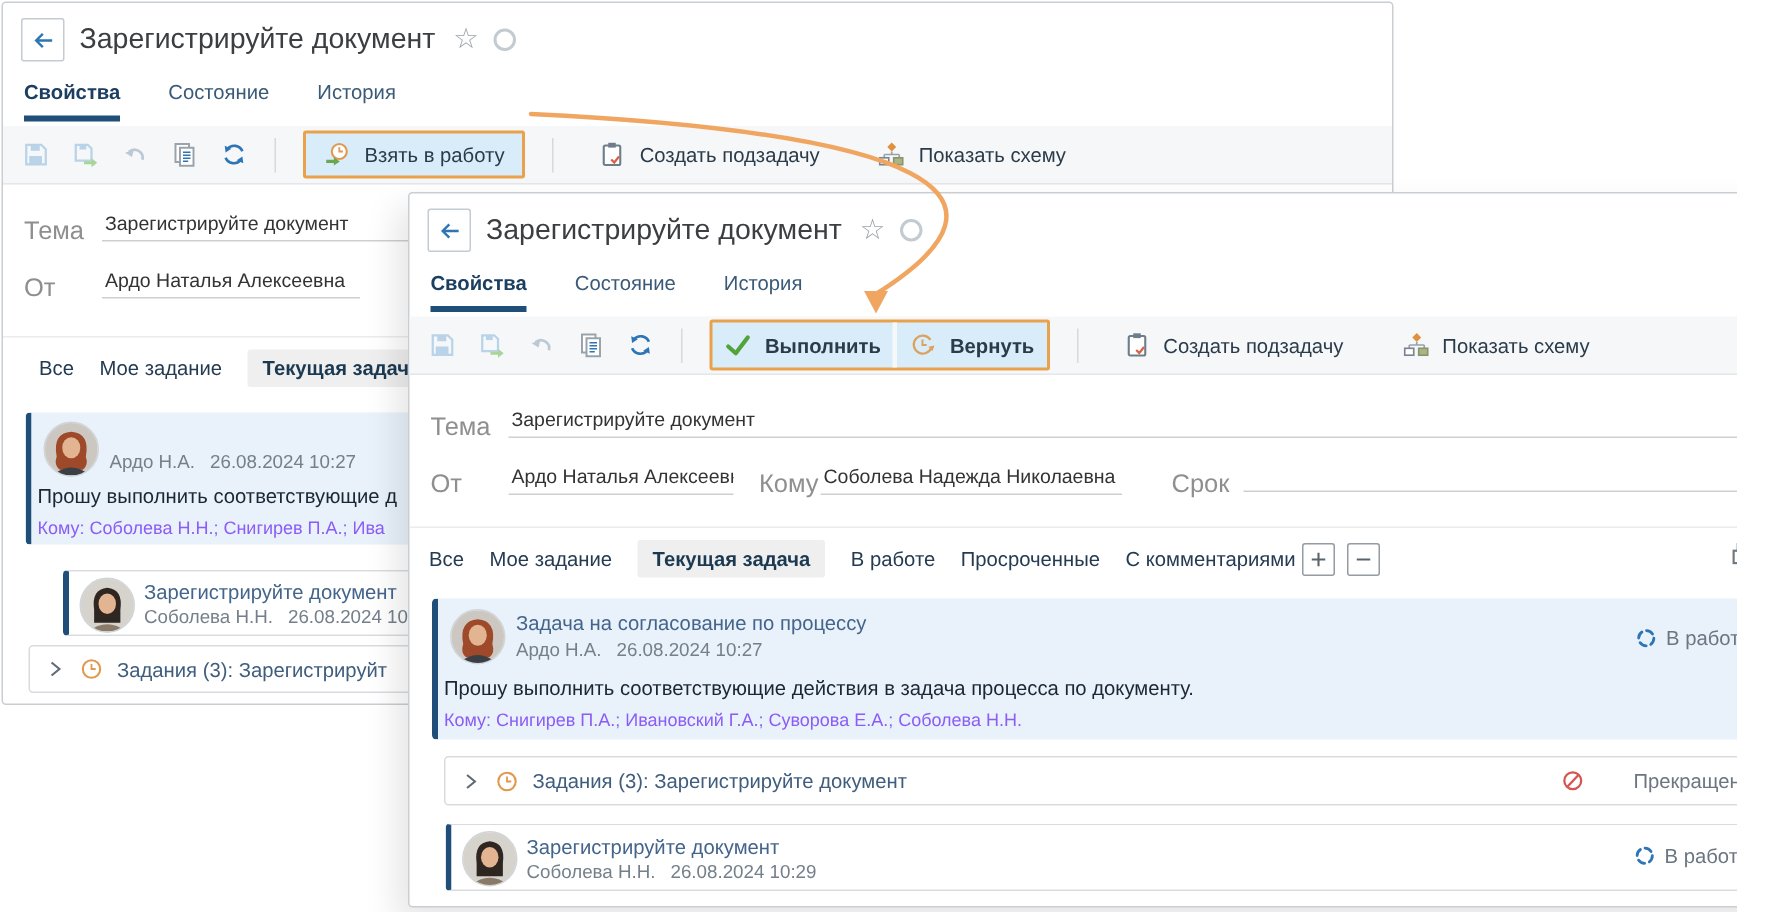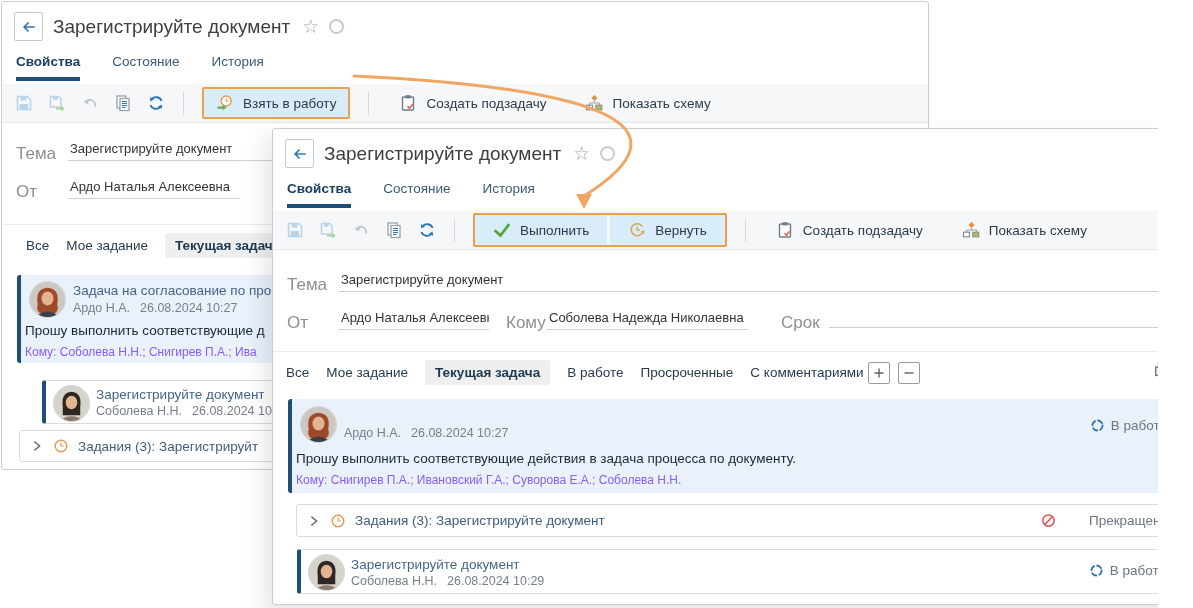--- a/index.html
+++ b/index.html
@@ -25,21 +25,21 @@
   
   .toolbar{position:absolute;left:0;right:0;top:82px;height:39px;background:#f5f7f9;
            border-bottom:1px solid #e3e7ea;display:flex;align-items:center;padding-left:13px;
            gap:15px;box-sizing:border-box;}
   .tb-ico{width:18px;height:18px;flex:0 0 auto;display:block;}
   .tb-sep{width:1px;height:23px;background:#d5dadd;margin:0 3px;}
   .tb-btn{display:flex;align-items:center;gap:9px;padding:5px 12px;font-size:13.5px;color:#2b3b49;
           white-space:nowrap;cursor:pointer;}
   .tb-btn.hl{background:#d9ecf9;border:2px solid #e9a24b;border-radius:2px;}
   .hl-group{display:flex;border:2px solid #e9a24b;border-radius:2px;background:#d9ecf9;align-items:stretch;}
-  .hl-group .tb-btn{border:none;padding:6px 18px;}
+  .hl-group .tb-btn{border:none;padding:6px 8px;font-weight:bold;}
   .hl-group .gap{width:3px;background:#f5f7f9;}
 
   
   .f-label{position:absolute;font-size:17px;color:#8f8f8f;white-space:nowrap;}
   .f-field{position:absolute;font-size:13px;color:#333;border-bottom:1px solid #cfcfcf;
            padding:0 2px 4px 2px;white-space:nowrap;overflow:hidden;box-sizing:border-box;}
 
   .sect-divider{position:absolute;left:0;right:0;height:1px;background:#ececec;}
 
   
@@ -164,21 +164,20 @@
 
     <div class="card blue" style="left:15px;top:273px;width:896px;height:88px">
       <div class="avatar" style="left:8px;top:6px">
         <svg width="35" height="35" viewBox="0 0 36 36">
           <rect width="36" height="36" fill="#cdc7c2"></rect>
           <path d="M8 23 Q5 7 18 6 Q31 7 28 23 Q30 29 26 32 L10 32 Q6 29 8 23" fill="#9e4a2a"></path>
           <ellipse cx="18" cy="17" rx="6.2" ry="7.2" fill="#e3b491"></ellipse>
           <path d="M5 36 Q18 25 31 36 Z" fill="#3a3f45"></path>
         </svg>
       </div>
-      <div class="it-title" style="left:52px;top:8px">Задача на согласование по про</div>
       <div class="it-meta" style="left:52px;top:26px">
         <span>Ардо Н.А.</span>
         <span>26.08.2024 10:27</span>
       </div>
       <div class="it-body" style="left:4px;top:48px">Прошу выполнить соответствующие д</div>
       <div class="it-komu" style="left:4px;top:70px">Кому: Соболева Н.Н.; Снигирев П.А.; Ива</div>
     </div>
 
     <div class="card white" style="left:40px;top:378px;width:871px;height:44px">
       <div class="avatar" style="left:7px;top:4px">
@@ -329,20 +328,21 @@
 
     <div class="card blue" style="left:15px;top:270px;width:891px;height:94px">
       <div class="avatar" style="left:8px;top:7px">
         <svg width="35" height="35" viewBox="0 0 36 36">
           <rect width="36" height="36" fill="#cdc7c2"></rect>
           <path d="M8 23 Q5 7 18 6 Q31 7 28 23 Q30 29 26 32 L10 32 Q6 29 8 23" fill="#9e4a2a"></path>
           <ellipse cx="18" cy="17" rx="6.2" ry="7.2" fill="#e3b491"></ellipse>
           <path d="M5 36 Q18 25 31 36 Z" fill="#3a3f45"></path>
         </svg>
       </div>
+      <div class="it-title" style="left:52px;top:9px">Задача на согласование по процессу</div>
       <div class="it-meta" style="left:52px;top:27px">
         <span>Ардо Н.А.</span>
         <span>26.08.2024 10:27</span>
       </div>
       <div class="it-body" style="left:4px;top:52px">Прошу выполнить соответствующие действия в задача процесса по документу.</div>
       <div class="it-komu" style="left:4px;top:74px">Кому: Снигирев П.А.; Ивановский Г.А.; Суворова Е.А.; Соболева Н.Н.</div>
       <div class="status" style="right:12px;top:19px">
         <svg width="15" height="15" viewBox="0 0 16 16">
           <circle cx="8" cy="8" r="5.4" fill="none" stroke="#2e75b6" stroke-width="2" stroke-dasharray="5 3.5" stroke-linecap="round"></circle>
         </svg>

